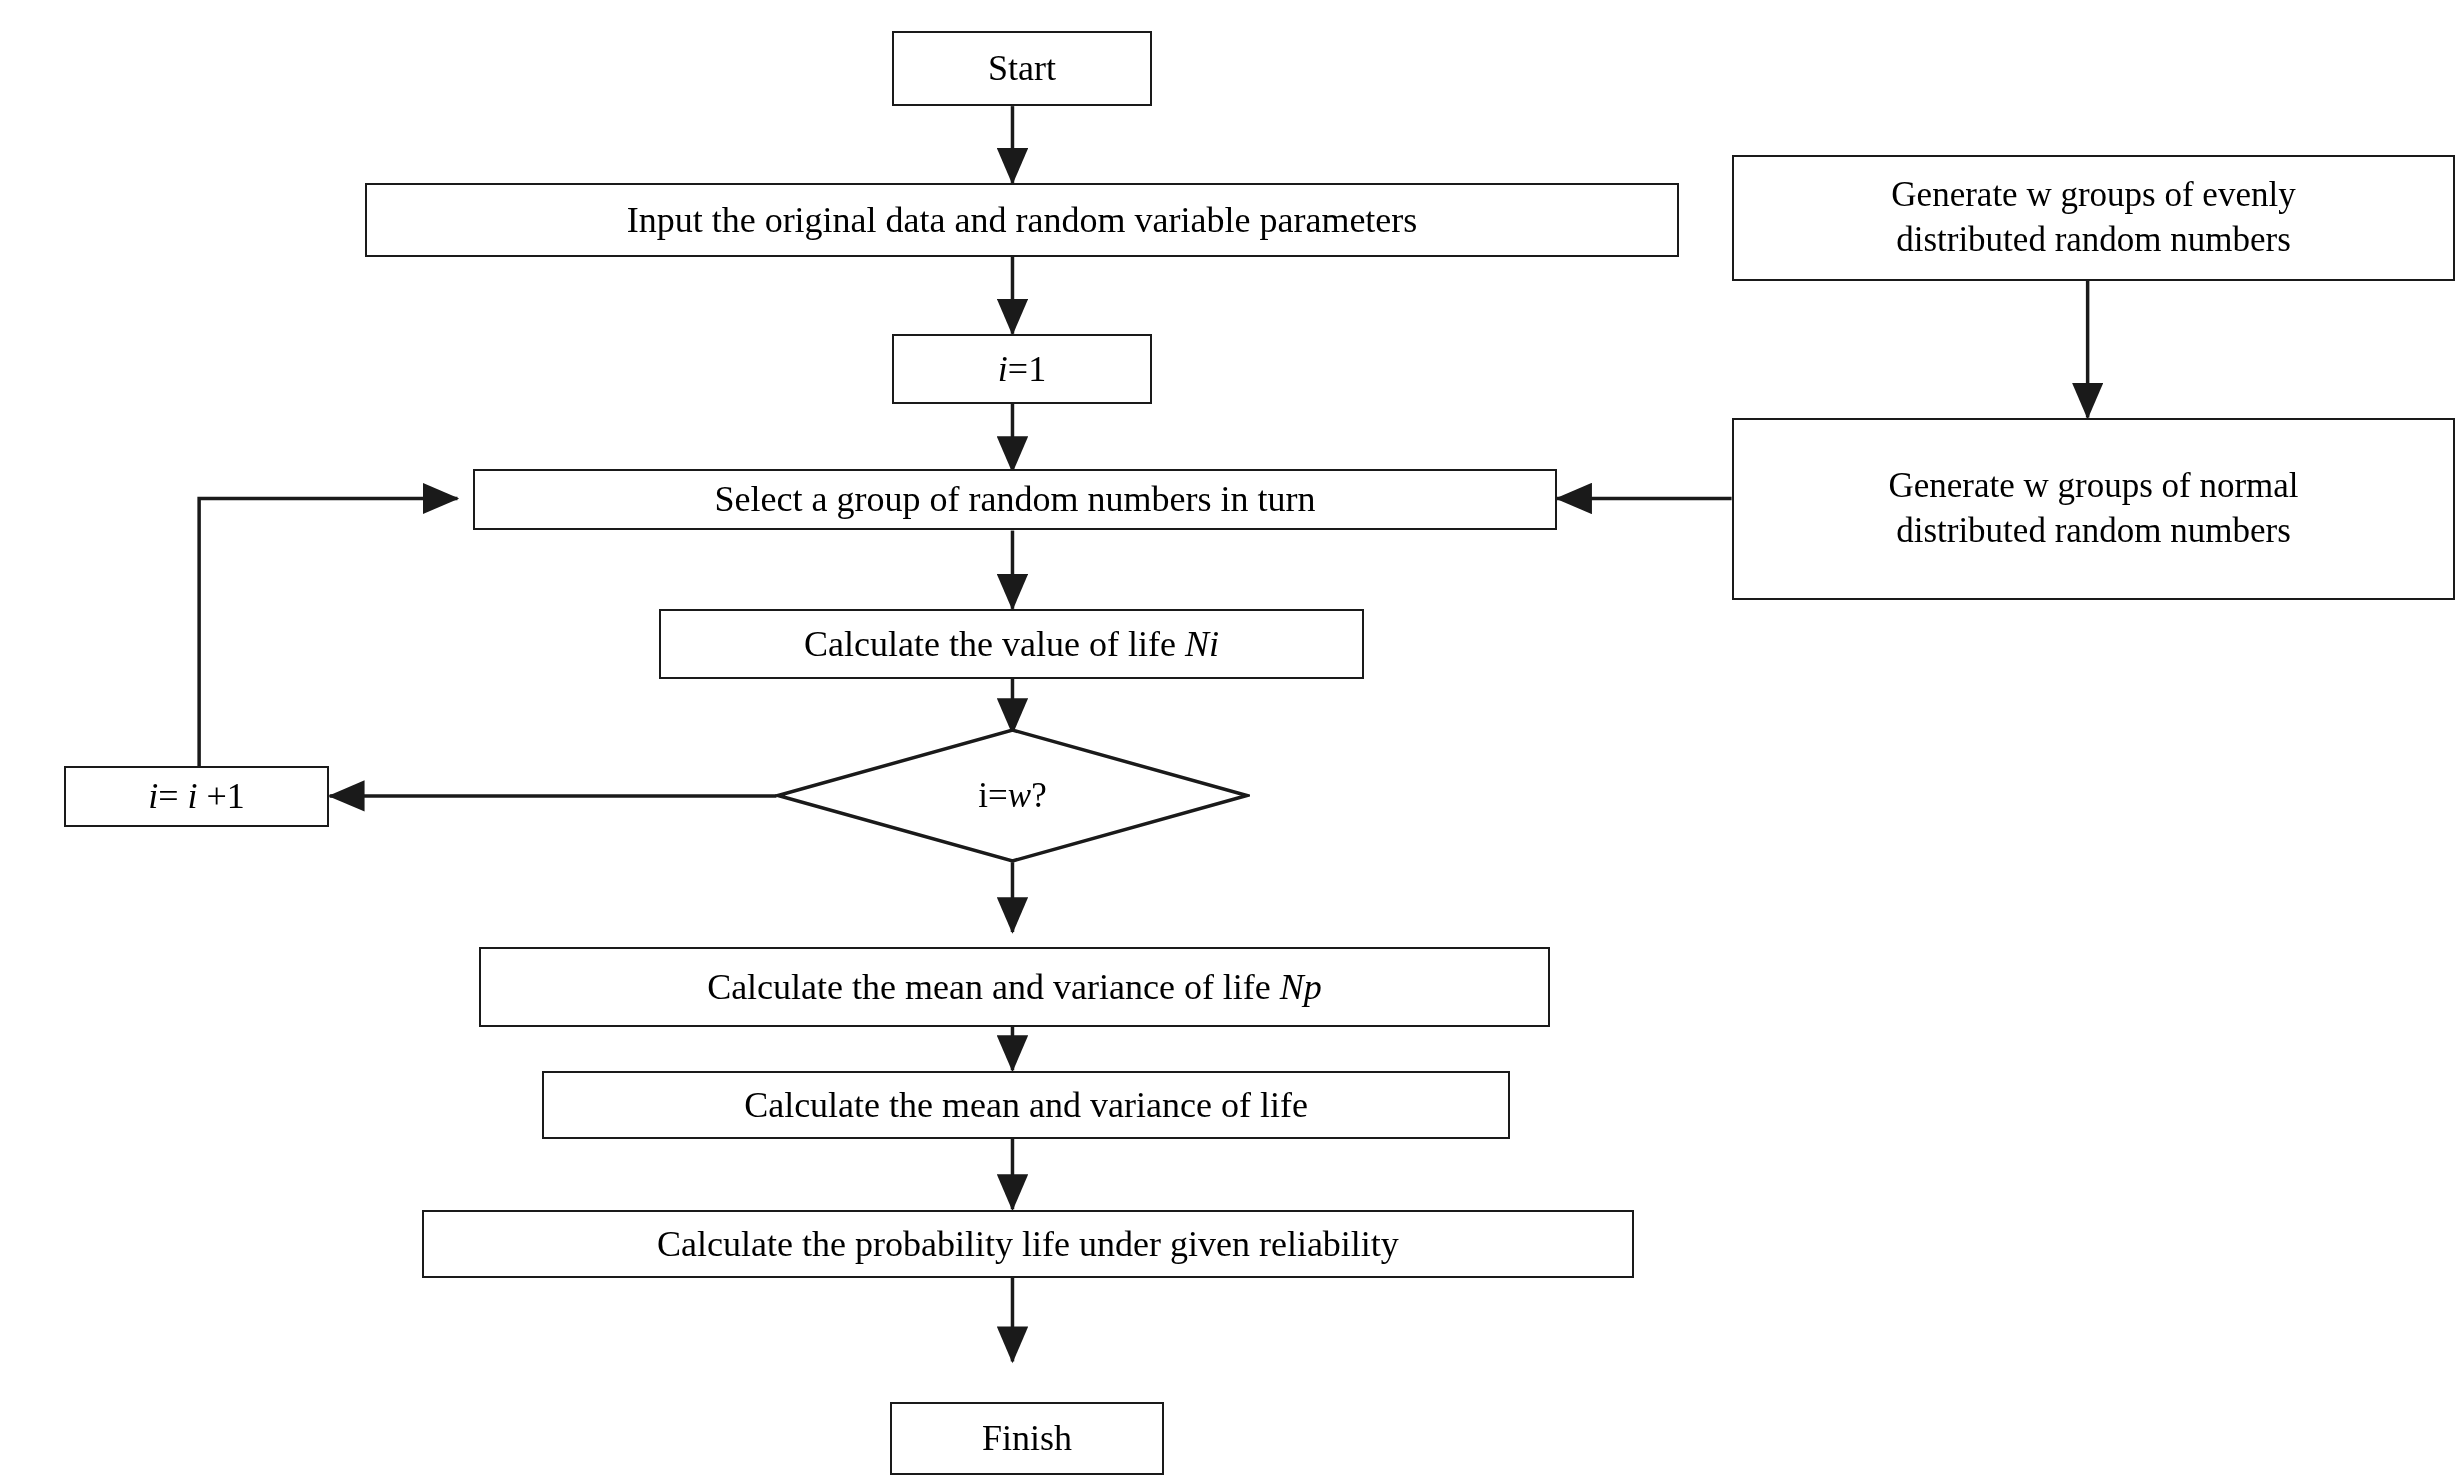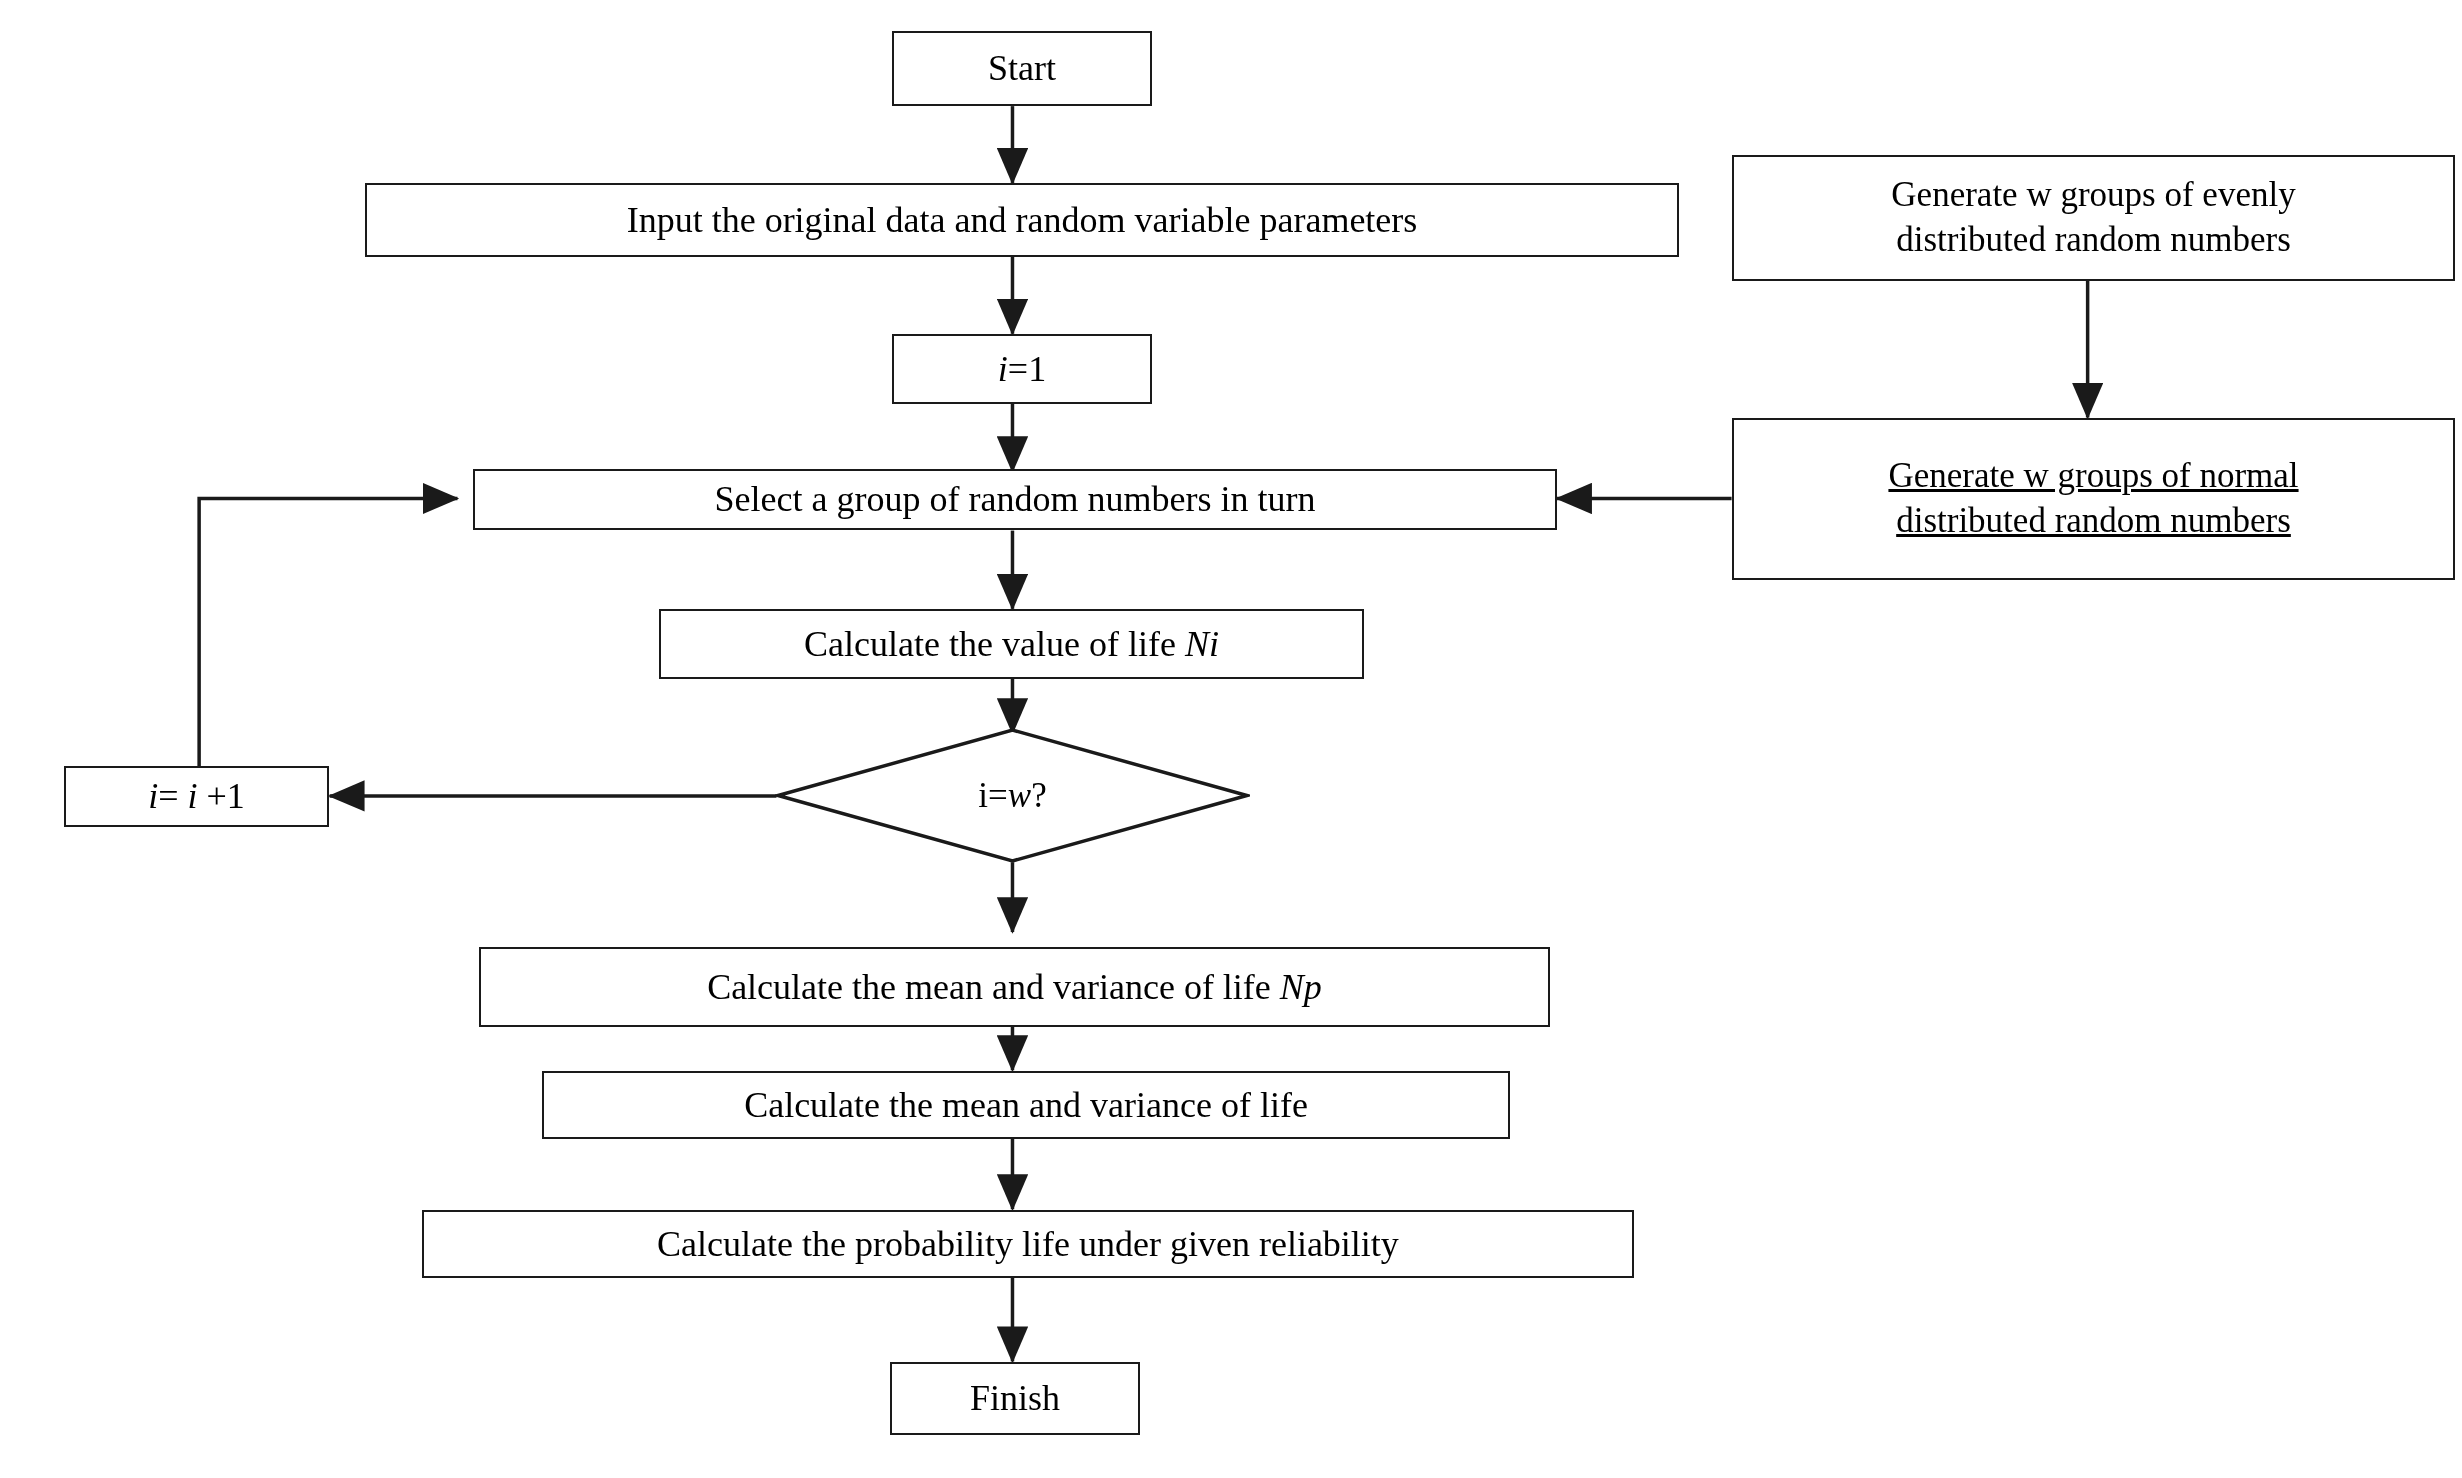--- a/index.html
+++ b/index.html
@@ -120,21 +120,21 @@
     <span class="txt"><em class="it">i</em><span>=1</span></span>
   </div>
 
   <div class="node f50" style="left:1732px; top:155px; width:723px; height:126px;">
     <span class="txt">
       <span>Generate w groups of evenly</span><br>
       <span>distributed random numbers</span>
     </span>
   </div>
 
-  <div class="node f50" style="left:1732px; top:418px; width:723px; height:162px;text-decoration:underline;">
+  <div class="node f50" style="left:1732px; top:418px; width:723px; height:182px;">
     <span class="txt">
       <span>Generate w groups of normal</span><br>
       <span>distributed random numbers</span>
     </span>
   </div>
 
   <div class="node f52" style="left:659px; top:609px; width:705px; height:70px;">
     <span class="txt"><span>Calculate the value of life </span><em class="it">Ni</em></span>
   </div>
 
@@ -162,18 +162,18 @@
   </div>
 
   <div class="node f52" style="left:542px; top:1071px; width:968px; height:68px;">
     <span class="txt">Calculate the mean and variance  of life</span>
   </div>
 
   <div class="node f52" style="left:422px; top:1210px; width:1212px; height:68px;">
     <span class="txt">Calculate the probability life under given reliability</span>
   </div>
 
-  <div class="node f52" style="left:890px; top:1362px; width:250px; height:73px;">
+  <div class="node f52" style="left:890px; top:1402px; width:274px; height:73px;">
     <span class="txt">Finish</span>
   </div>
 
 </div>
 
 
 </body></html>

